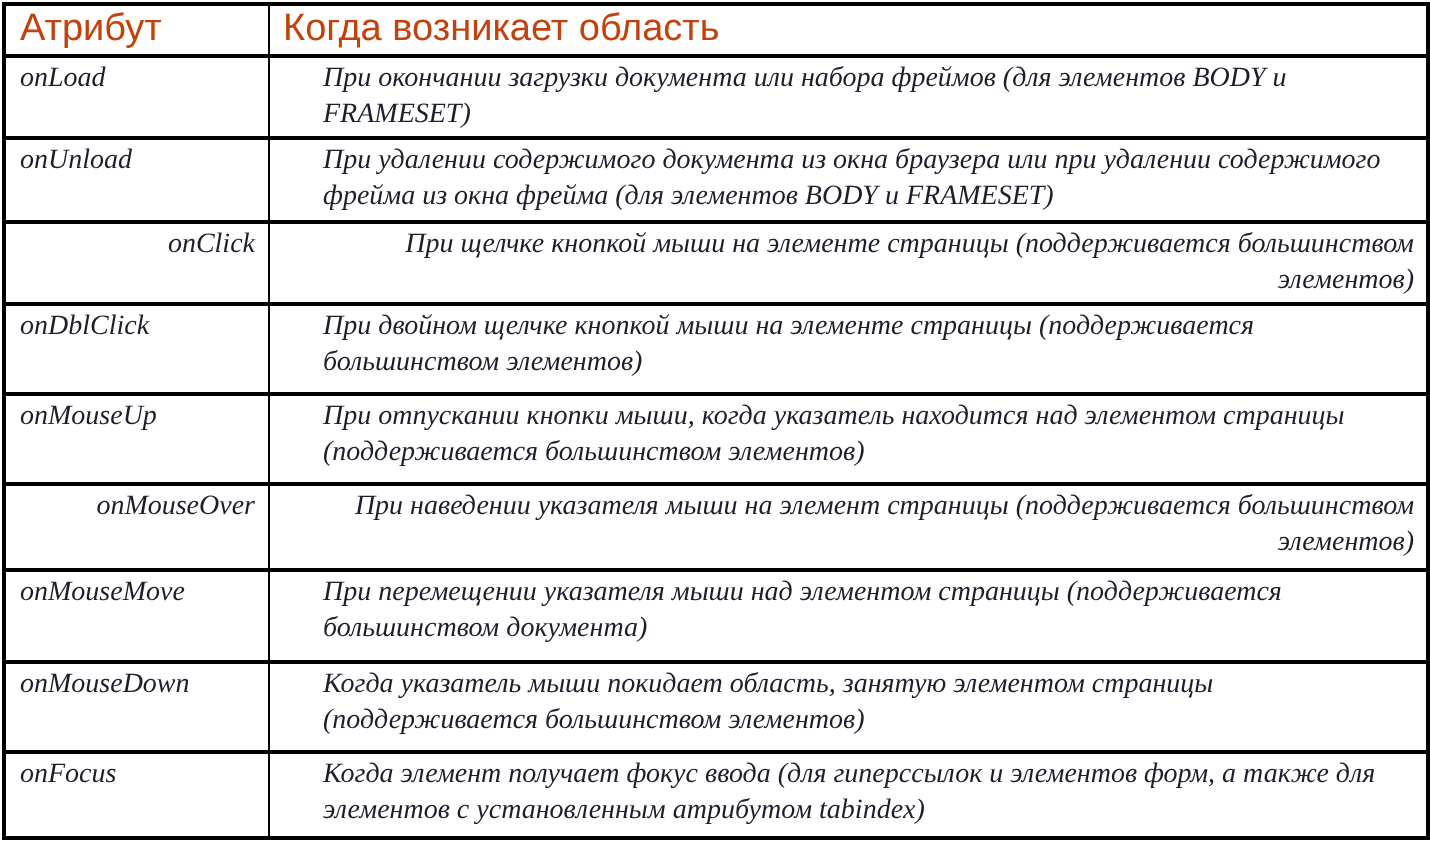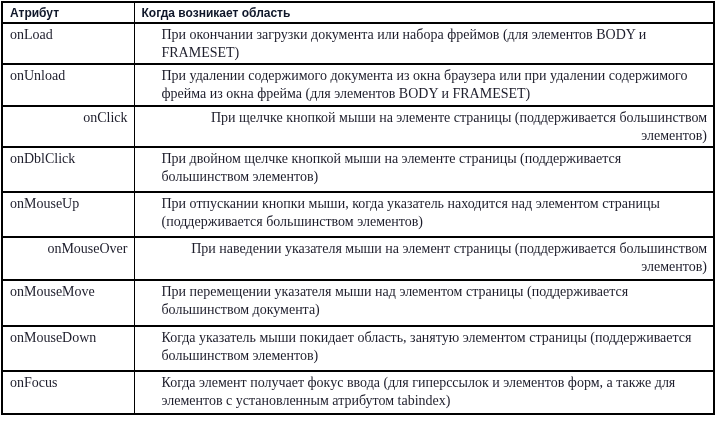--- a/index.html
+++ b/index.html
@@ -21,36 +21,37 @@
     border: 2px solid #000000;
   }
   table.events th, table.events td {
     border-left-width: 1px;
     border-right-width: 1px;
   }
   col.c-attr { width: 132px; }
   col.c-desc { width: 580px; }
   th {
     font-family: "Liberation Sans", sans-serif;
-    font-weight: bold;
-    font-size: 12px;
-    color: #0f172a;
+    font-weight: normal;
+    font-size: 19px;
+    color: #c2410c;
     text-align: left;
     vertical-align: middle;
     padding: 1px 6px 1px 7px;
     height: 17px;
     white-space: nowrap;
   }
   td {
     font-family: "Liberation Serif", serif;
     font-size: 14px;
     line-height: 17.5px;
     color: #1d1d2b;
     vertical-align: top;
     padding: 2px 6px 2px 7px;
+    font-style: italic;
   }
   td.desc { padding-left: 27px; }
   
   tbody tr:nth-child(1)  td { height: 19px; }
   tbody tr:nth-child(2)  td { height: 36px; }
   tbody tr:nth-child(3)  td { height: 24px; text-align: right; }
   tbody tr:nth-child(4)  td { height: 39px; }
   tbody tr:nth-child(5)  td { height: 39px; }
   tbody tr:nth-child(6)  td { height: 37px; text-align: right; }
   tbody tr:nth-child(7)  td { height: 40px; }

